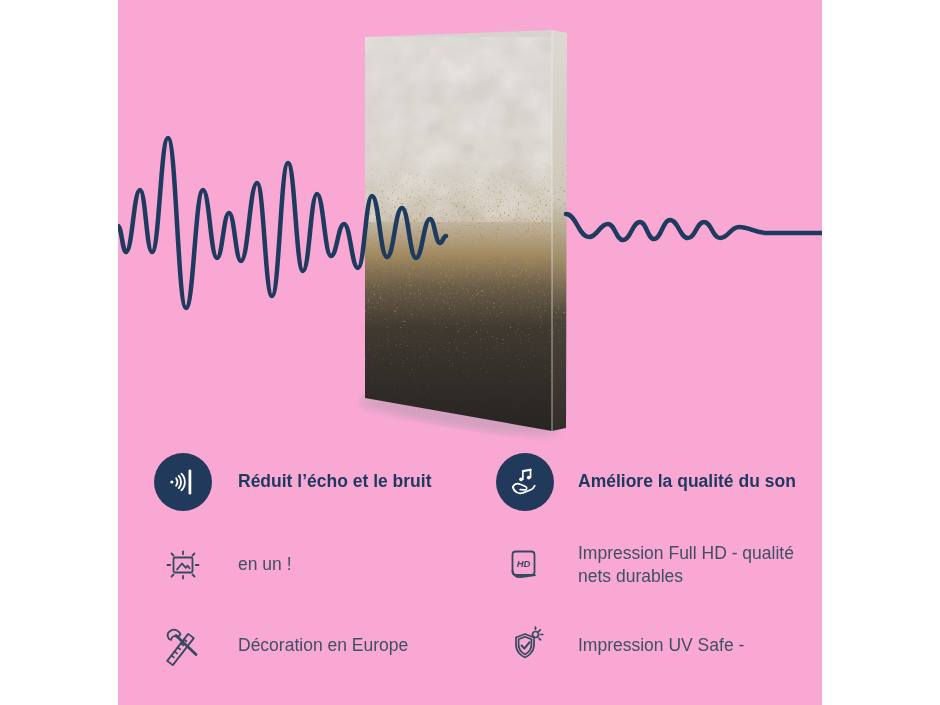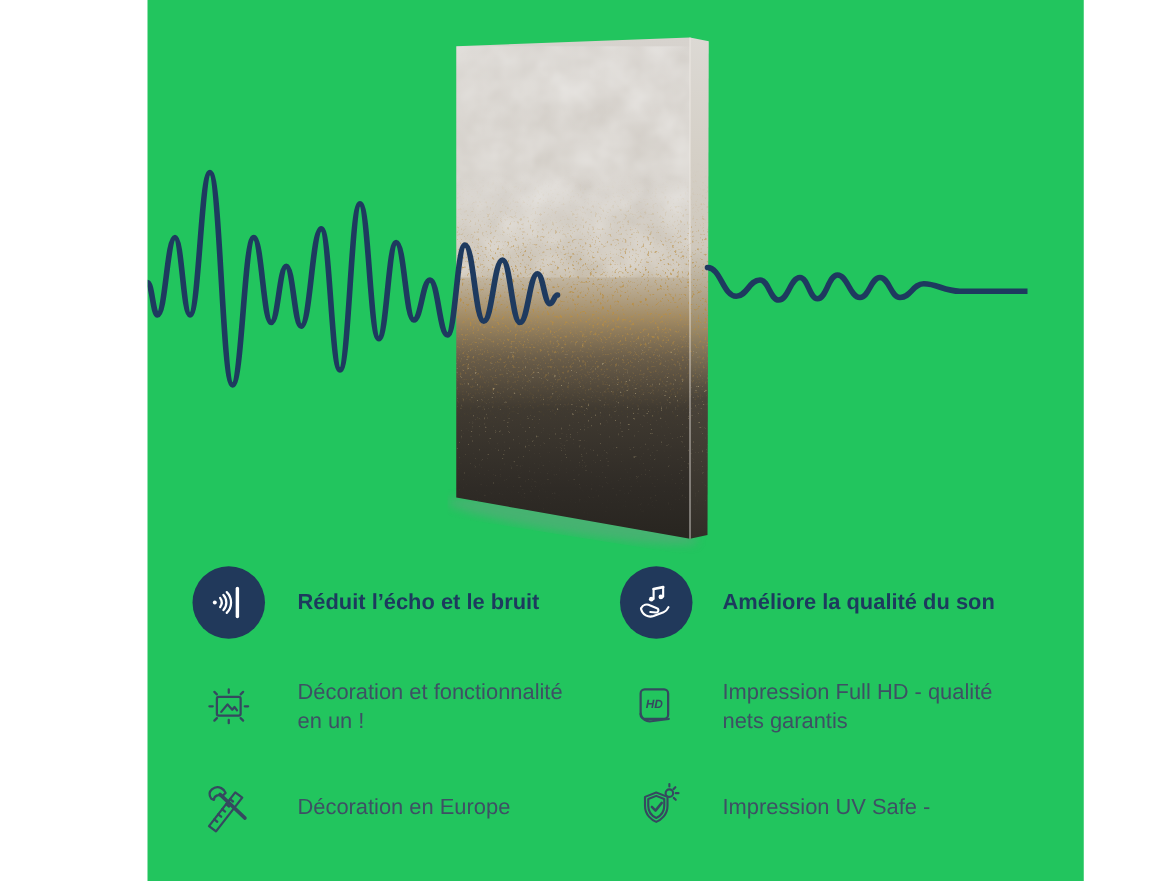--- a/index.html
+++ b/index.html
@@ -2,21 +2,21 @@
 <html><head>
 <meta charset="utf-8">
 <style>
   html,body{margin:0;padding:0;background:#ffffff;}
   .stage{
     position:relative;width:940px;height:705px;background:#ffffff;overflow:hidden;
     font-family:"Liberation Sans",sans-serif;
   }
   .panel{
     position:absolute;left:118px;top:0;width:704px;height:705px;
-    background:#22c55e;overflow:hidden;padding-left:45px;
+    background:#f9a8d4;overflow:hidden;
   }
   .canvas-scene{position:absolute;left:240px;top:25px;width:220px;height:420px;z-index:1;}
   .wave-layer{position:absolute;left:0;top:0;width:704px;height:705px;z-index:2;pointer-events:none;}
   .features{
     position:absolute;left:0;top:438px;width:704px;z-index:3;
     display:grid;grid-template-columns:352px 352px;grid-template-rows:88px 78px 84px;
   }
   .feat{display:flex;align-items:center;}
   .feat .iconbox{width:58px;height:58px;flex:0 0 58px;display:flex;align-items:center;justify-content:center;font-style:italic;}
   .feat:nth-child(odd) .iconbox{margin-left:36px;}
@@ -172,38 +172,37 @@
               <path d="M7.5,23 H10.2"></path>
                 <path d="M35.8,23 H38.5"></path>
               <path d="M11.5,11.5 L13.5,13.5"></path>
                 <path d="M34.5,11.5 L32.5,13.5"></path>
               <path d="M11.5,34.5 L13.5,32.5"></path>
                 <path d="M34.5,34.5 L32.5,32.5"></path>
             </g>
           </svg>
         </div>
         <div class="feat-label">
-          <div>Décoration et fonctionnalité</div>
           <div>en un !</div>
         </div>
       </div>
 
       <div class="feat">
         <div class="iconbox">
           <svg class="outline-icon" viewBox="0 0 46 46" aria-hidden="true">
             <g stroke="#35495f" stroke-width="1.8" fill="none" stroke-linecap="round" stroke-linejoin="round">
               <rect x="10.5" y="9.5" width="22" height="23.5" rx="3.2"></rect>
               <path d="M10.5,29 c1,4.5 4.5,6.5 8.5,6 l14,-1.8"></path>
             </g>
             <text x="21.5" y="24.5" text-anchor="middle" font-size="9.5" font-weight="700" fill="#35495f" font-family="Liberation Sans, sans-serif">HD</text>
           </svg>
         </div>
         <div class="feat-label">
           <div>Impression Full HD - qualité</div>
-          <div>nets garantis</div>
+          <div>nets durables</div>
         </div>
       </div>
 
       <div class="feat">
         <div class="iconbox">
           <svg class="outline-icon" viewBox="0 0 46 46" aria-hidden="true">
             <g stroke="#35495f" stroke-width="1.8" fill="none" stroke-linecap="round" stroke-linejoin="round">
               <path d="M7.2,37.9 L28.2,10.9 L33.8,15.1 L12.8,42.1 Z"></path>
               <path d="M11.4,32.5 l2.4,1.9"></path>
                 <path d="M14.55,28.45 l2.4,1.9"></path>

